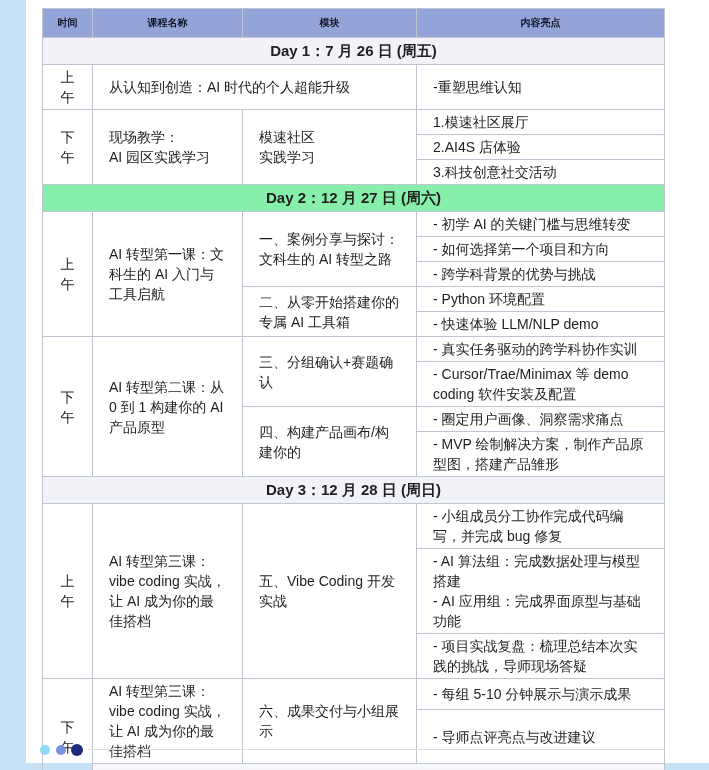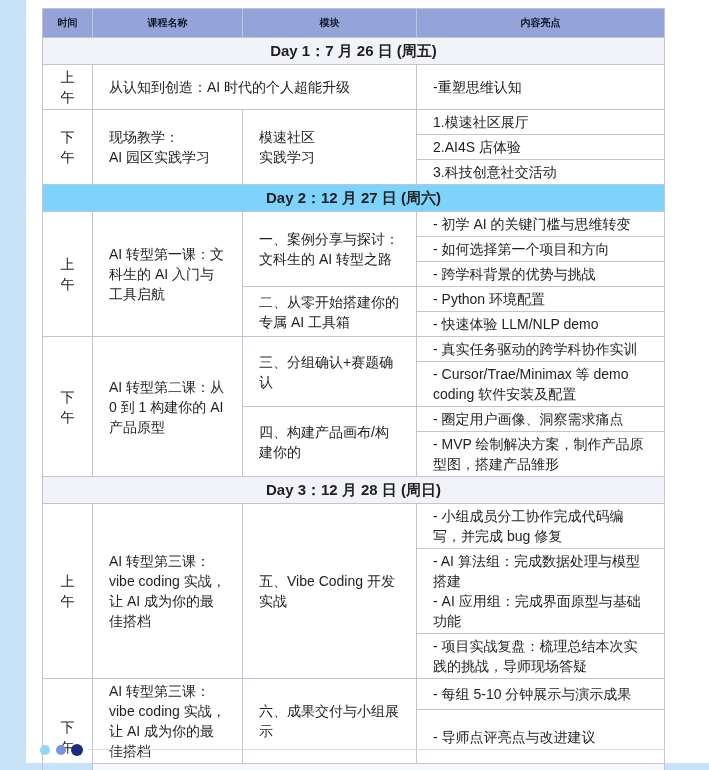--- a/index.html
+++ b/index.html
@@ -80,21 +80,21 @@
       <td>1.模速社区展厅</td>
     </tr>
     <tr>
       <td>2.AI4S 店体验</td>
     </tr>
     <tr>
       <td>3.科技创意社交活动</td>
     </tr>
 
     <tr class="band">
-      <td colspan="4" style="background-color: #7dd3fc;">Day 2：12 月 27 日 (周六)</td>
+      <td colspan="4" style="background-color: #86efac;">Day 2：12 月 27 日 (周六)</td>
     </tr>
     <tr>
       <td class="time" rowspan="5">上午</td>
       <td rowspan="5">AI 转型第一课：文科生的 AI 入门与工具启航</td>
       <td rowspan="3">一、案例分享与探讨：文科生的 AI 转型之路</td>
       <td>- 初学 AI 的关键门槛与思维转变</td>
     </tr>
     <tr>
       <td>- 如何选择第一个项目和方向</td>
     </tr>

